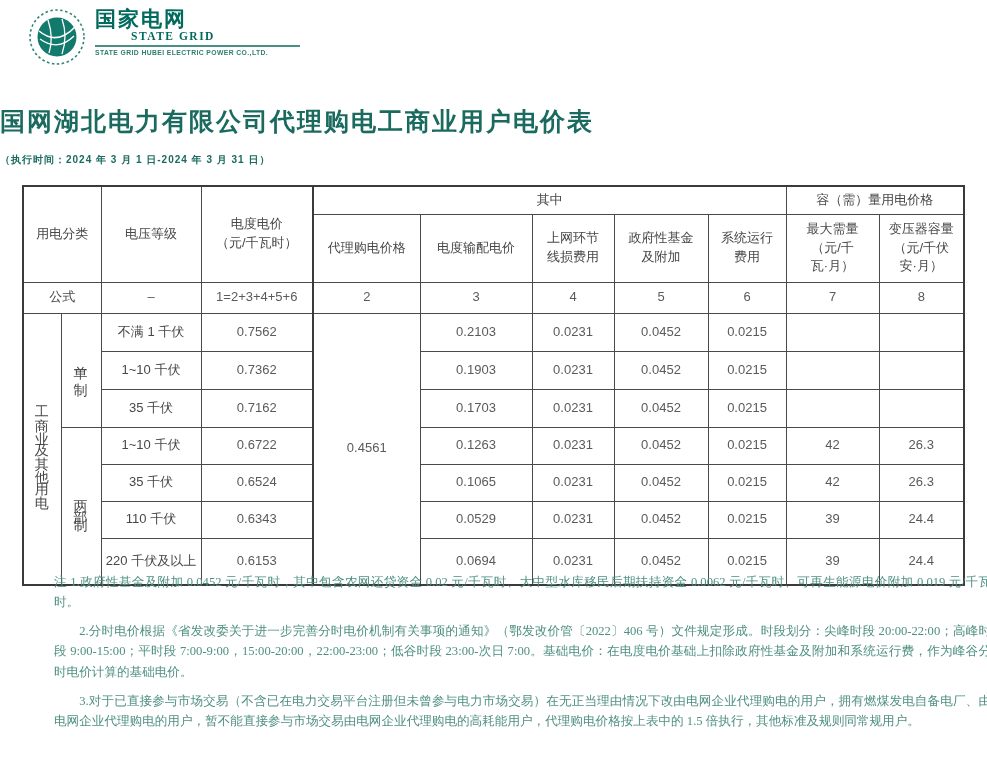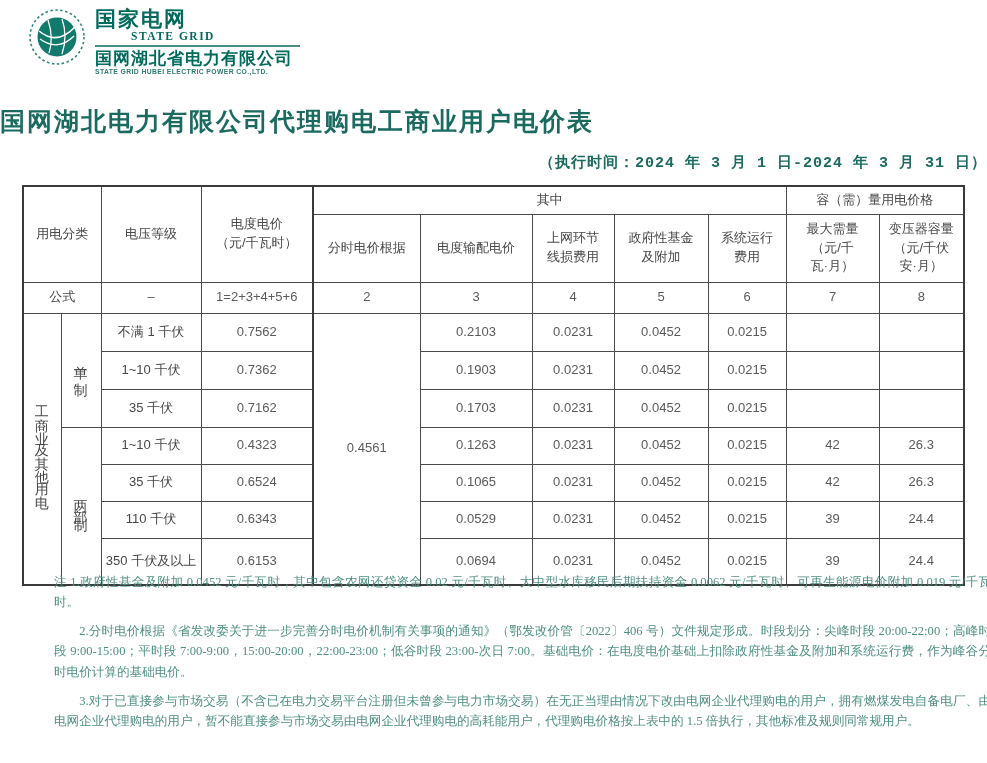--- a/index.html
+++ b/index.html
@@ -24,23 +24,23 @@
 
   
   .doc-title {
     position:absolute; top:105px; left:0; width:100%;
     font-size:25px; font-weight:bold;
     color:#1a6a5f; letter-spacing:2px;
     font-family:"Liberation Serif", serif;
   }
   .doc-subtitle {
     position:absolute; top:153px; left:0; width:100%;
-    text-align:right; font-size:15px; font-weight:bold;
+    text-align:left; font-size:10px; font-weight:bold;
     color:#1a6a5f; letter-spacing:1px;
-    font-family:Liberation Mono, monospace;
+    font-family:Liberation Sans, sans-serif;
   }
 
   
   table.price-table {
     position:absolute; top:185px; left:22px;
     width:941px; border-collapse:collapse; table-layout:fixed;
     border:2px solid #3a3a3a;
     font-family:"Liberation Sans", sans-serif;
   }
   .price-table th, .price-table td {
@@ -93,21 +93,20 @@
       <circle cx="29" cy="29" r="19.5" fill="#117a6c"></circle>
       <path d="M 11 23 Q 29 38 47 19" stroke="#ffffff" stroke-width="1.6" fill="none"></path>
       <path d="M 12 31 Q 30 44 46 28" stroke="#ffffff" stroke-width="1.3" fill="none"></path>
       <path d="M 20 12 Q 26 30 21 45" stroke="#ffffff" stroke-width="1.3" fill="none"></path>
       <path d="M 34 11 Q 40 28 34 46" stroke="#ffffff" stroke-width="1.3" fill="none"></path>
     </svg>
     <div class="logo-text">
       <span class="brand-cn">国家电网</span>
       <span class="brand-en">STATE GRID</span>
       <span class="brand-rule"></span>
-      <span class="company-cn">国网湖北省电力有限公司</span>
       <span class="company-en">STATE GRID HUBEI ELECTRIC POWER CO.,LTD.</span>
     </div>
   </div>
 
   <div class="doc-title">国网湖北电力有限公司代理购电工商业用户电价表</div>
   <div class="doc-subtitle">（执行时间：2024 年 3 月 1 日-2024 年 3 月 31 日）</div>
 
   <table class="price-table">
     <colgroup>
       <col style="width:38px">
@@ -126,21 +125,21 @@
     <tbody>
         <tr class="row-group">
       <th colspan="2" rowspan="2">用电分类</th>
       <th rowspan="2">电压等级</th>
       <th rowspan="2">电度电价
 （元/千瓦时）</th>
       <th colspan="5" class="thick-left">其中</th>
       <th colspan="2">容（需）量用电价格</th>
     </tr>
     <tr class="row-sub">
-      <th class="thick-left">分时电价根据</th>
+      <th class="thick-left">代理购电价格</th>
       <th>电度输配电价</th>
       <th>上网环节
 线损费用</th>
       <th>政府性基金
 及附加</th>
       <th>系统运行
 费用</th>
       <th>最大需量
 （元/千
 瓦·月）</th>
@@ -191,21 +190,21 @@
       <td class="num">0.1703</td>
       <td class="num">0.0231</td>
       <td class="num">0.0452</td>
       <td class="num">0.0215</td>
       <td class="num"></td>
       <td class="num"></td>
     </tr>
     <tr class="row-data-s">
       <td rowspan="4"><span class="vtext vtext-sys">两部制</span></td>
       <td>1~10 千伏</td>
-      <td class="num">0.4323</td>
+      <td class="num">0.6722</td>
       <td class="num">0.1263</td>
       <td class="num">0.0231</td>
       <td class="num">0.0452</td>
       <td class="num">0.0215</td>
       <td class="num">42</td>
       <td class="num">26.3</td>
     </tr>
     <tr class="row-data-s">
       <td>35 千伏</td>
       <td class="num">0.6524</td>
@@ -220,21 +219,21 @@
       <td>110 千伏</td>
       <td class="num">0.6343</td>
       <td class="num">0.0529</td>
       <td class="num">0.0231</td>
       <td class="num">0.0452</td>
       <td class="num">0.0215</td>
       <td class="num">39</td>
       <td class="num">24.4</td>
     </tr>
     <tr class="row-data-l">
-      <td>350 千伏及以上</td>
+      <td>220 千伏及以上</td>
       <td class="num">0.6153</td>
       <td class="num">0.0694</td>
       <td class="num">0.0231</td>
       <td class="num">0.0452</td>
       <td class="num">0.0215</td>
       <td class="num">39</td>
       <td class="num">24.4</td>
     </tr>
   </tbody>
     </table>

